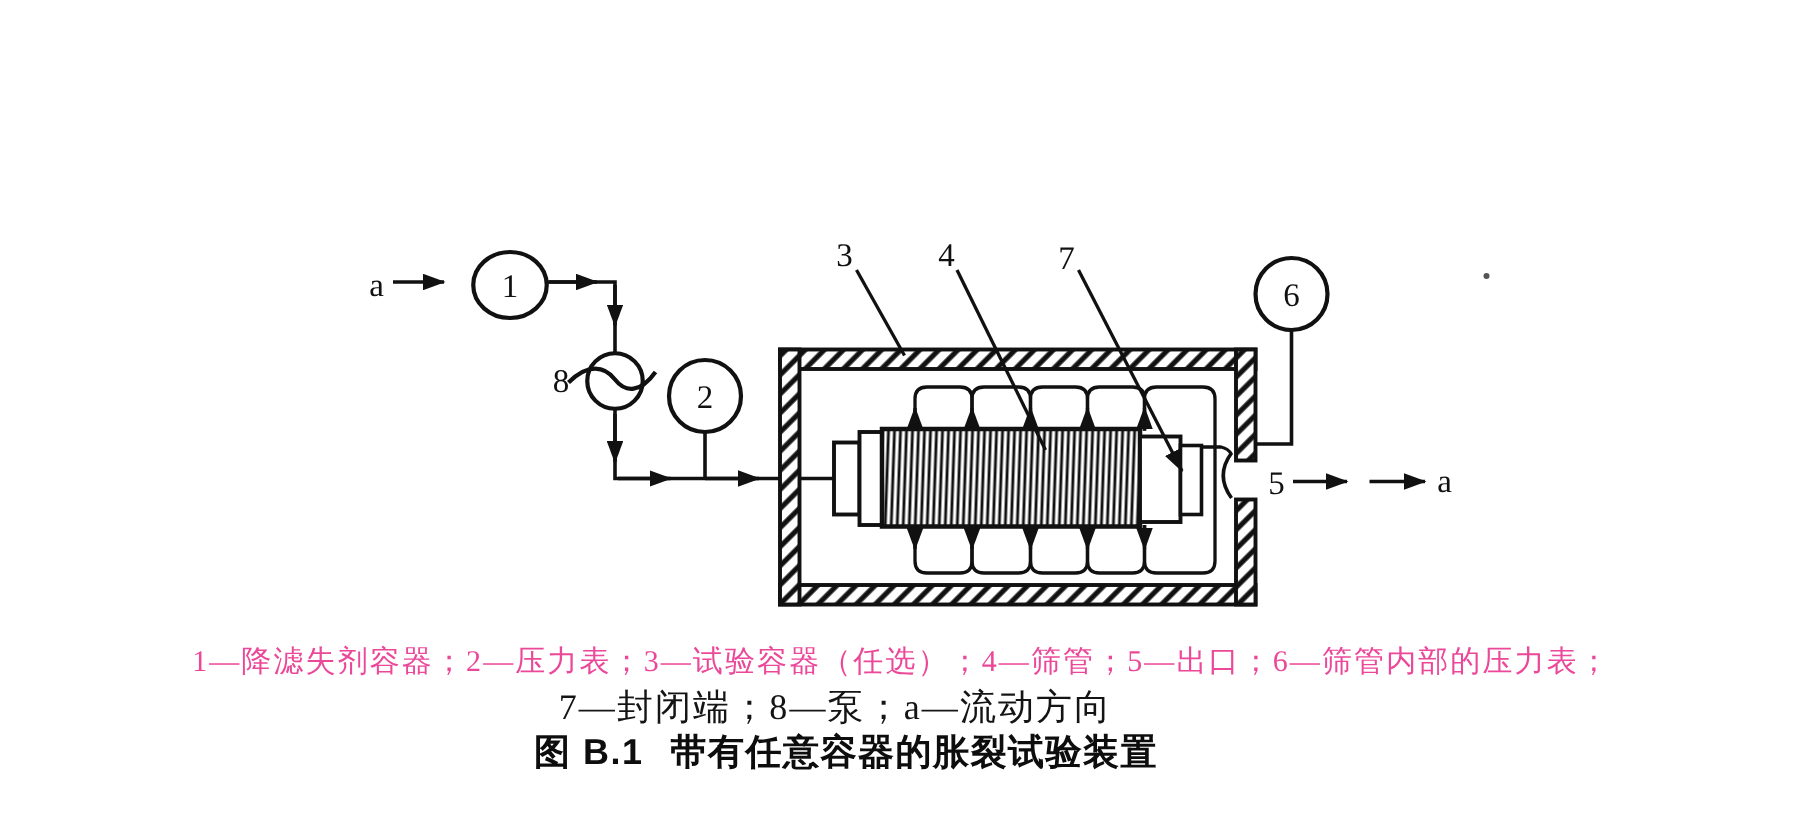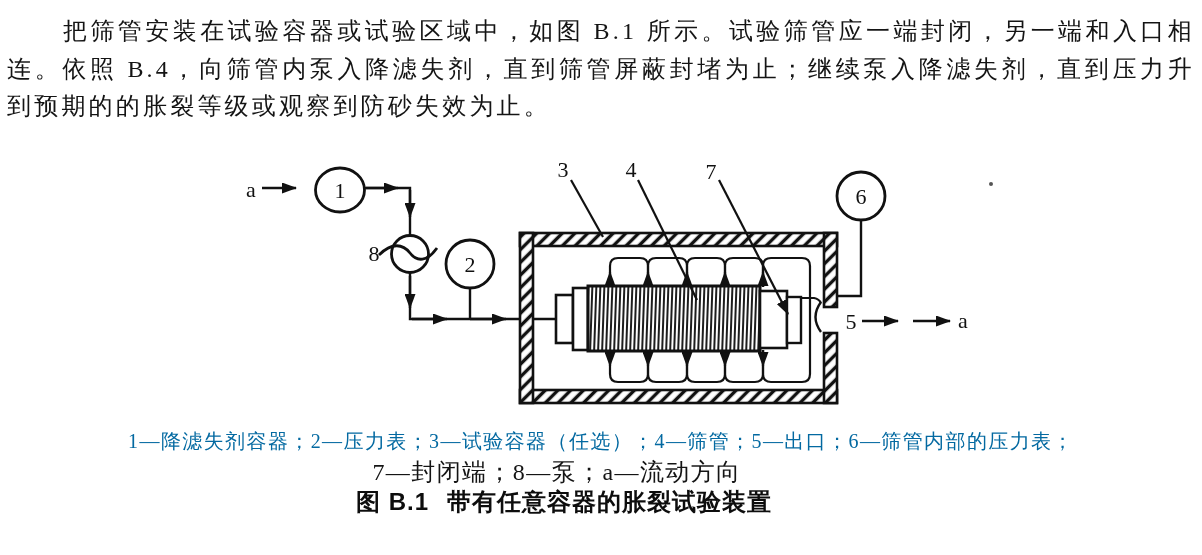--- a/index.html
+++ b/index.html
@@ -14,21 +14,21 @@
   .para{
     position:absolute;left:7px;top:13px;width:1188px;
     font-size:24px;line-height:37.5px;letter-spacing:3.2px;
     text-align:justify;text-justify:inter-ideograph;
     text-indent:56px;
     color:#141414;
   }
   .legend1{
     position:absolute;left:0;top:429px;width:1202px;
     font-size:20px;line-height:24px;letter-spacing:1.4px;
-    text-align:center;color:#0369a1;
+    text-align:center;color:#ec4899;
   }
   .legend2{
     position:absolute;left:0;top:460px;width:1114px;
     font-size:24px;line-height:24px;letter-spacing:1.4px;
     text-align:center;color:#141414;
   }
   .figcaption{
     position:absolute;left:0;top:488px;width:1128px;
     text-align:center;
     font-family:"Liberation Sans","DejaVu Sans",sans-serif;
@@ -40,21 +40,20 @@
   svg.diagram text{
     font-family:"Liberation Serif","DejaVu Serif",serif;
     font-size:22px;fill:#111;
   }
 </style>
 </head>
 <body>
 
 <div class="page">
 
-  <div class="para">把筛管安装在试验容器或试验区域中，如图 B.1 所示。试验筛管应一端封闭，另一端和入口相连。依照 B.4，向筛管内泵入降滤失剂，直到筛管屏蔽封堵为止；继续泵入降滤失剂，直到压力升到预期的的胀裂等级或观察到防砂失效为止。</div>
 
   <svg class="diagram" width="1202" height="435" viewBox="0 0 1202 435" xmlns="http://www.w3.org/2000/svg">
     <defs>
       <marker id="arrow" markerUnits="userSpaceOnUse" markerWidth="15" markerHeight="11" refX="14" refY="5.5" orient="auto">
         <path d="M0,0 L15,5.5 L0,11 Z" fill="#111"></path>
       </marker>
       <pattern id="wallHatch" patternUnits="userSpaceOnUse" width="9" height="9" patternTransform="rotate(-45)">
         <rect width="9" height="9" fill="#ffffff"></rect>
         <line x1="0" y1="4.5" x2="9" y2="4.5" stroke="#111" stroke-width="3.4"></line>
       </pattern>

